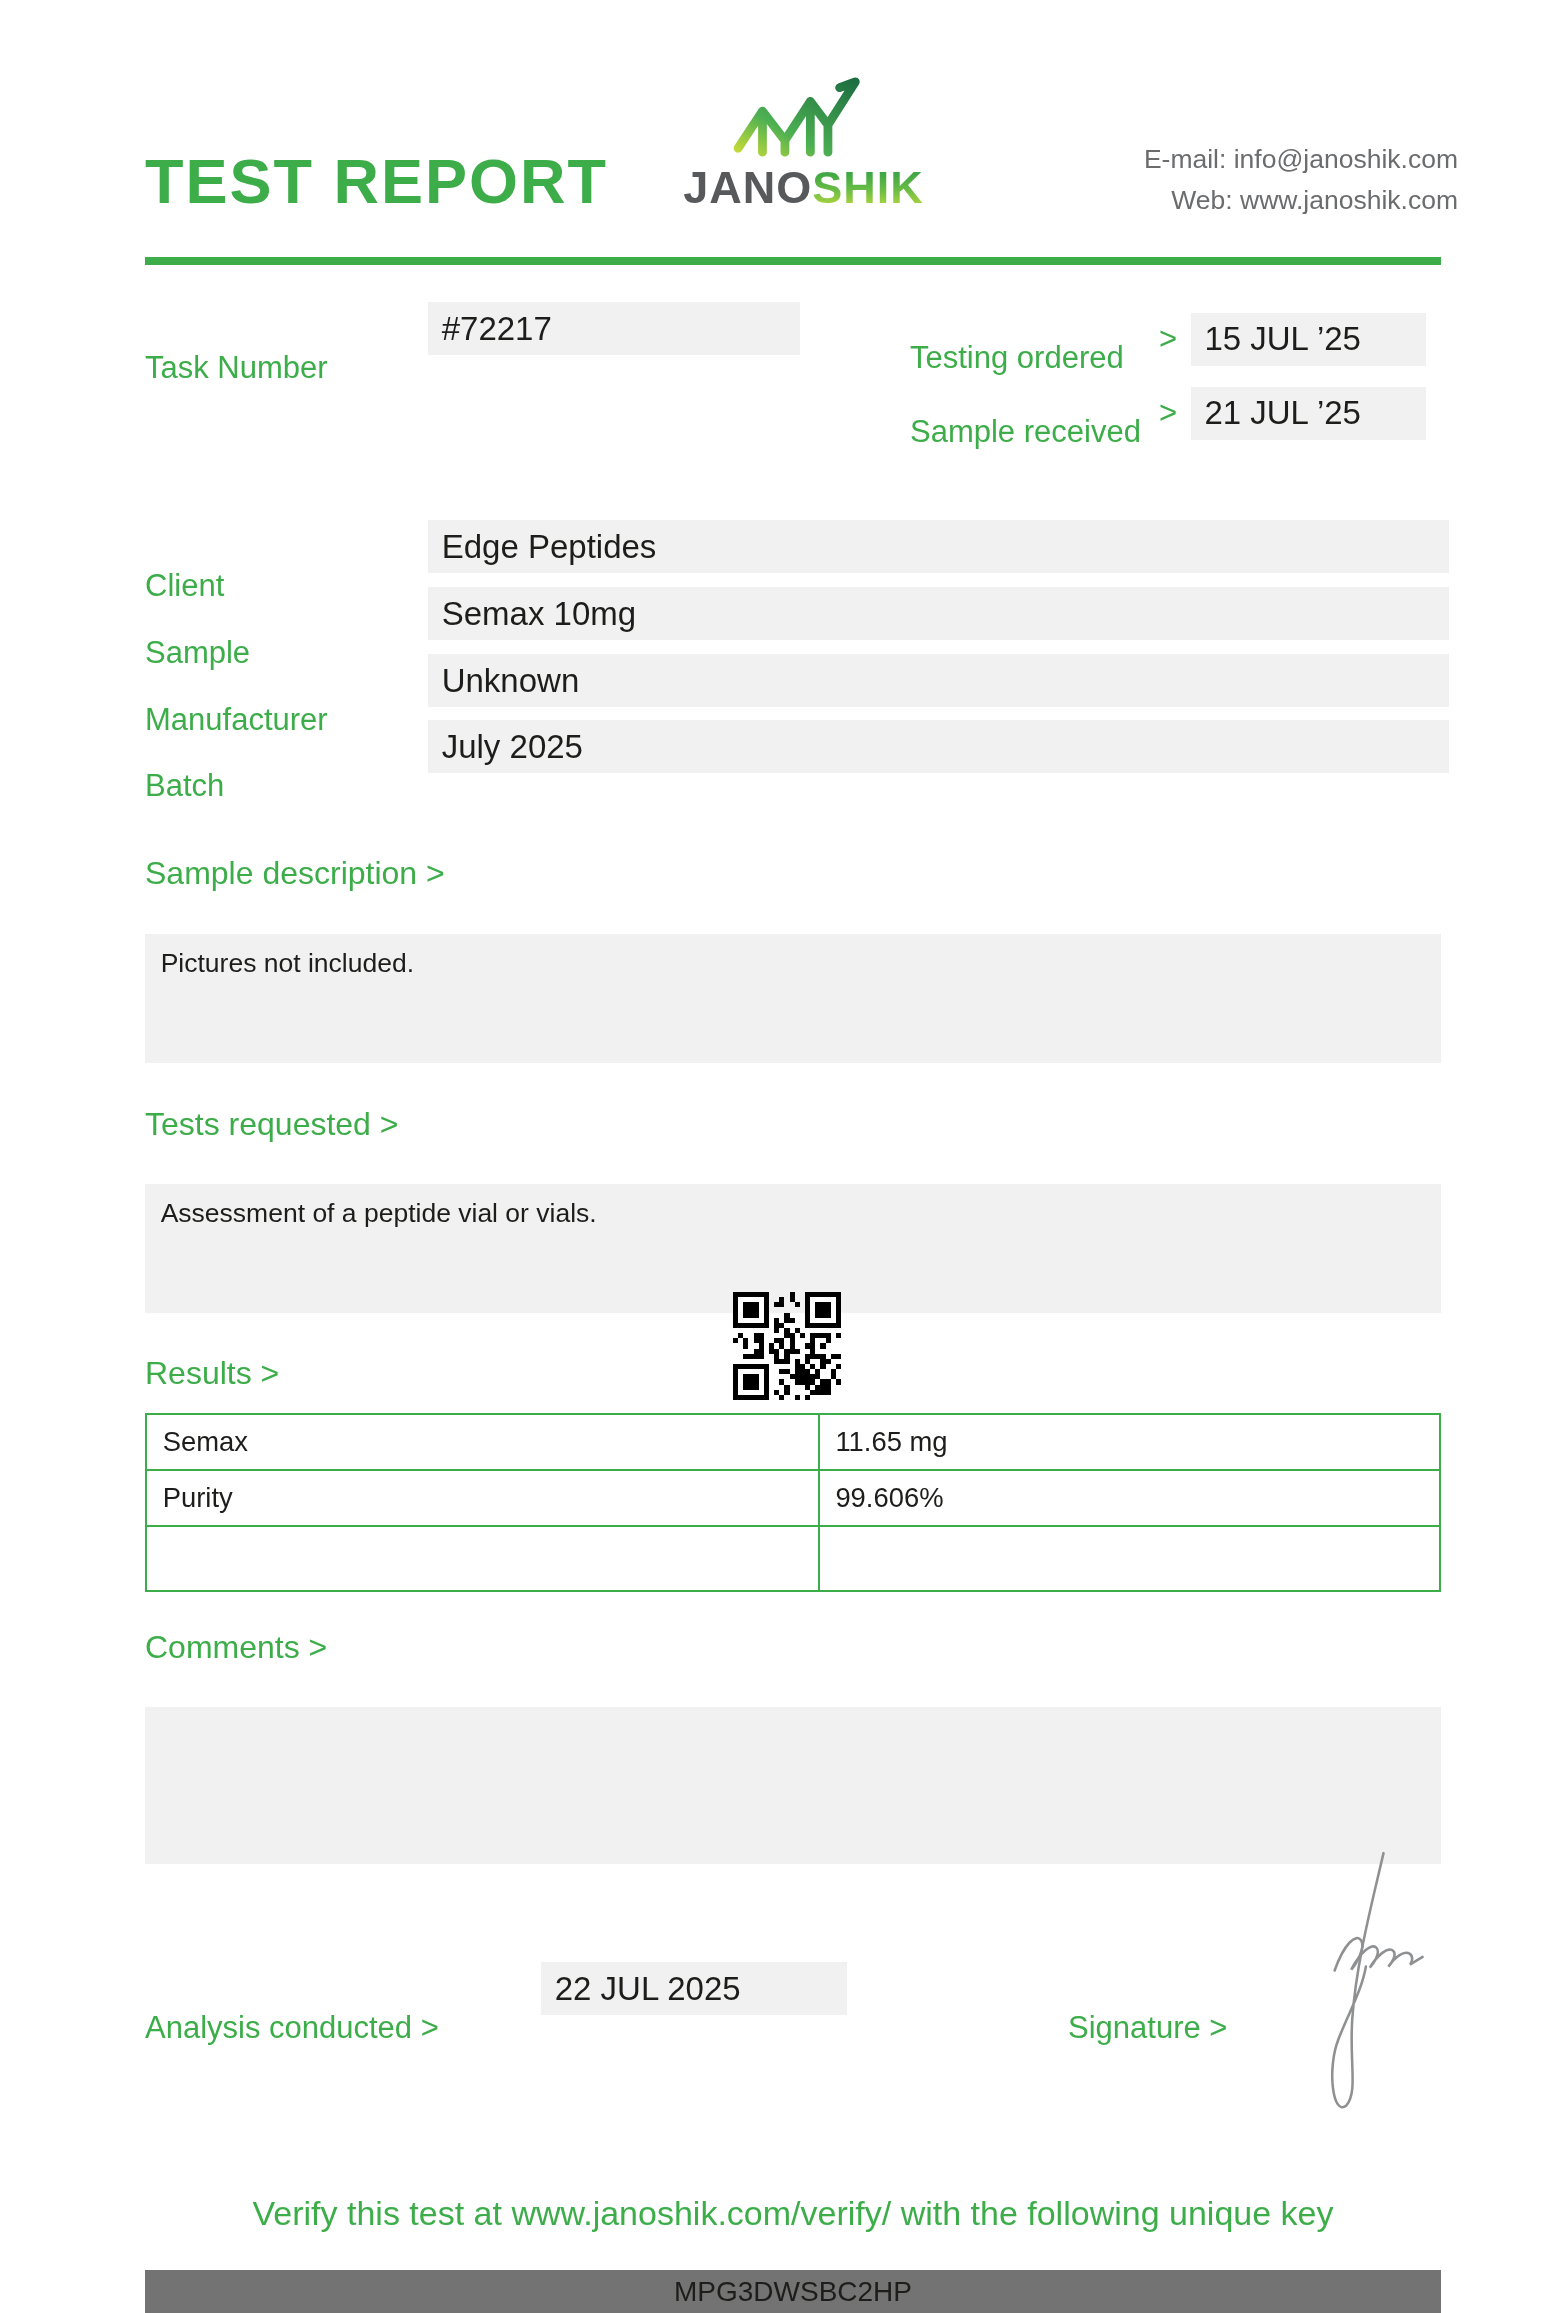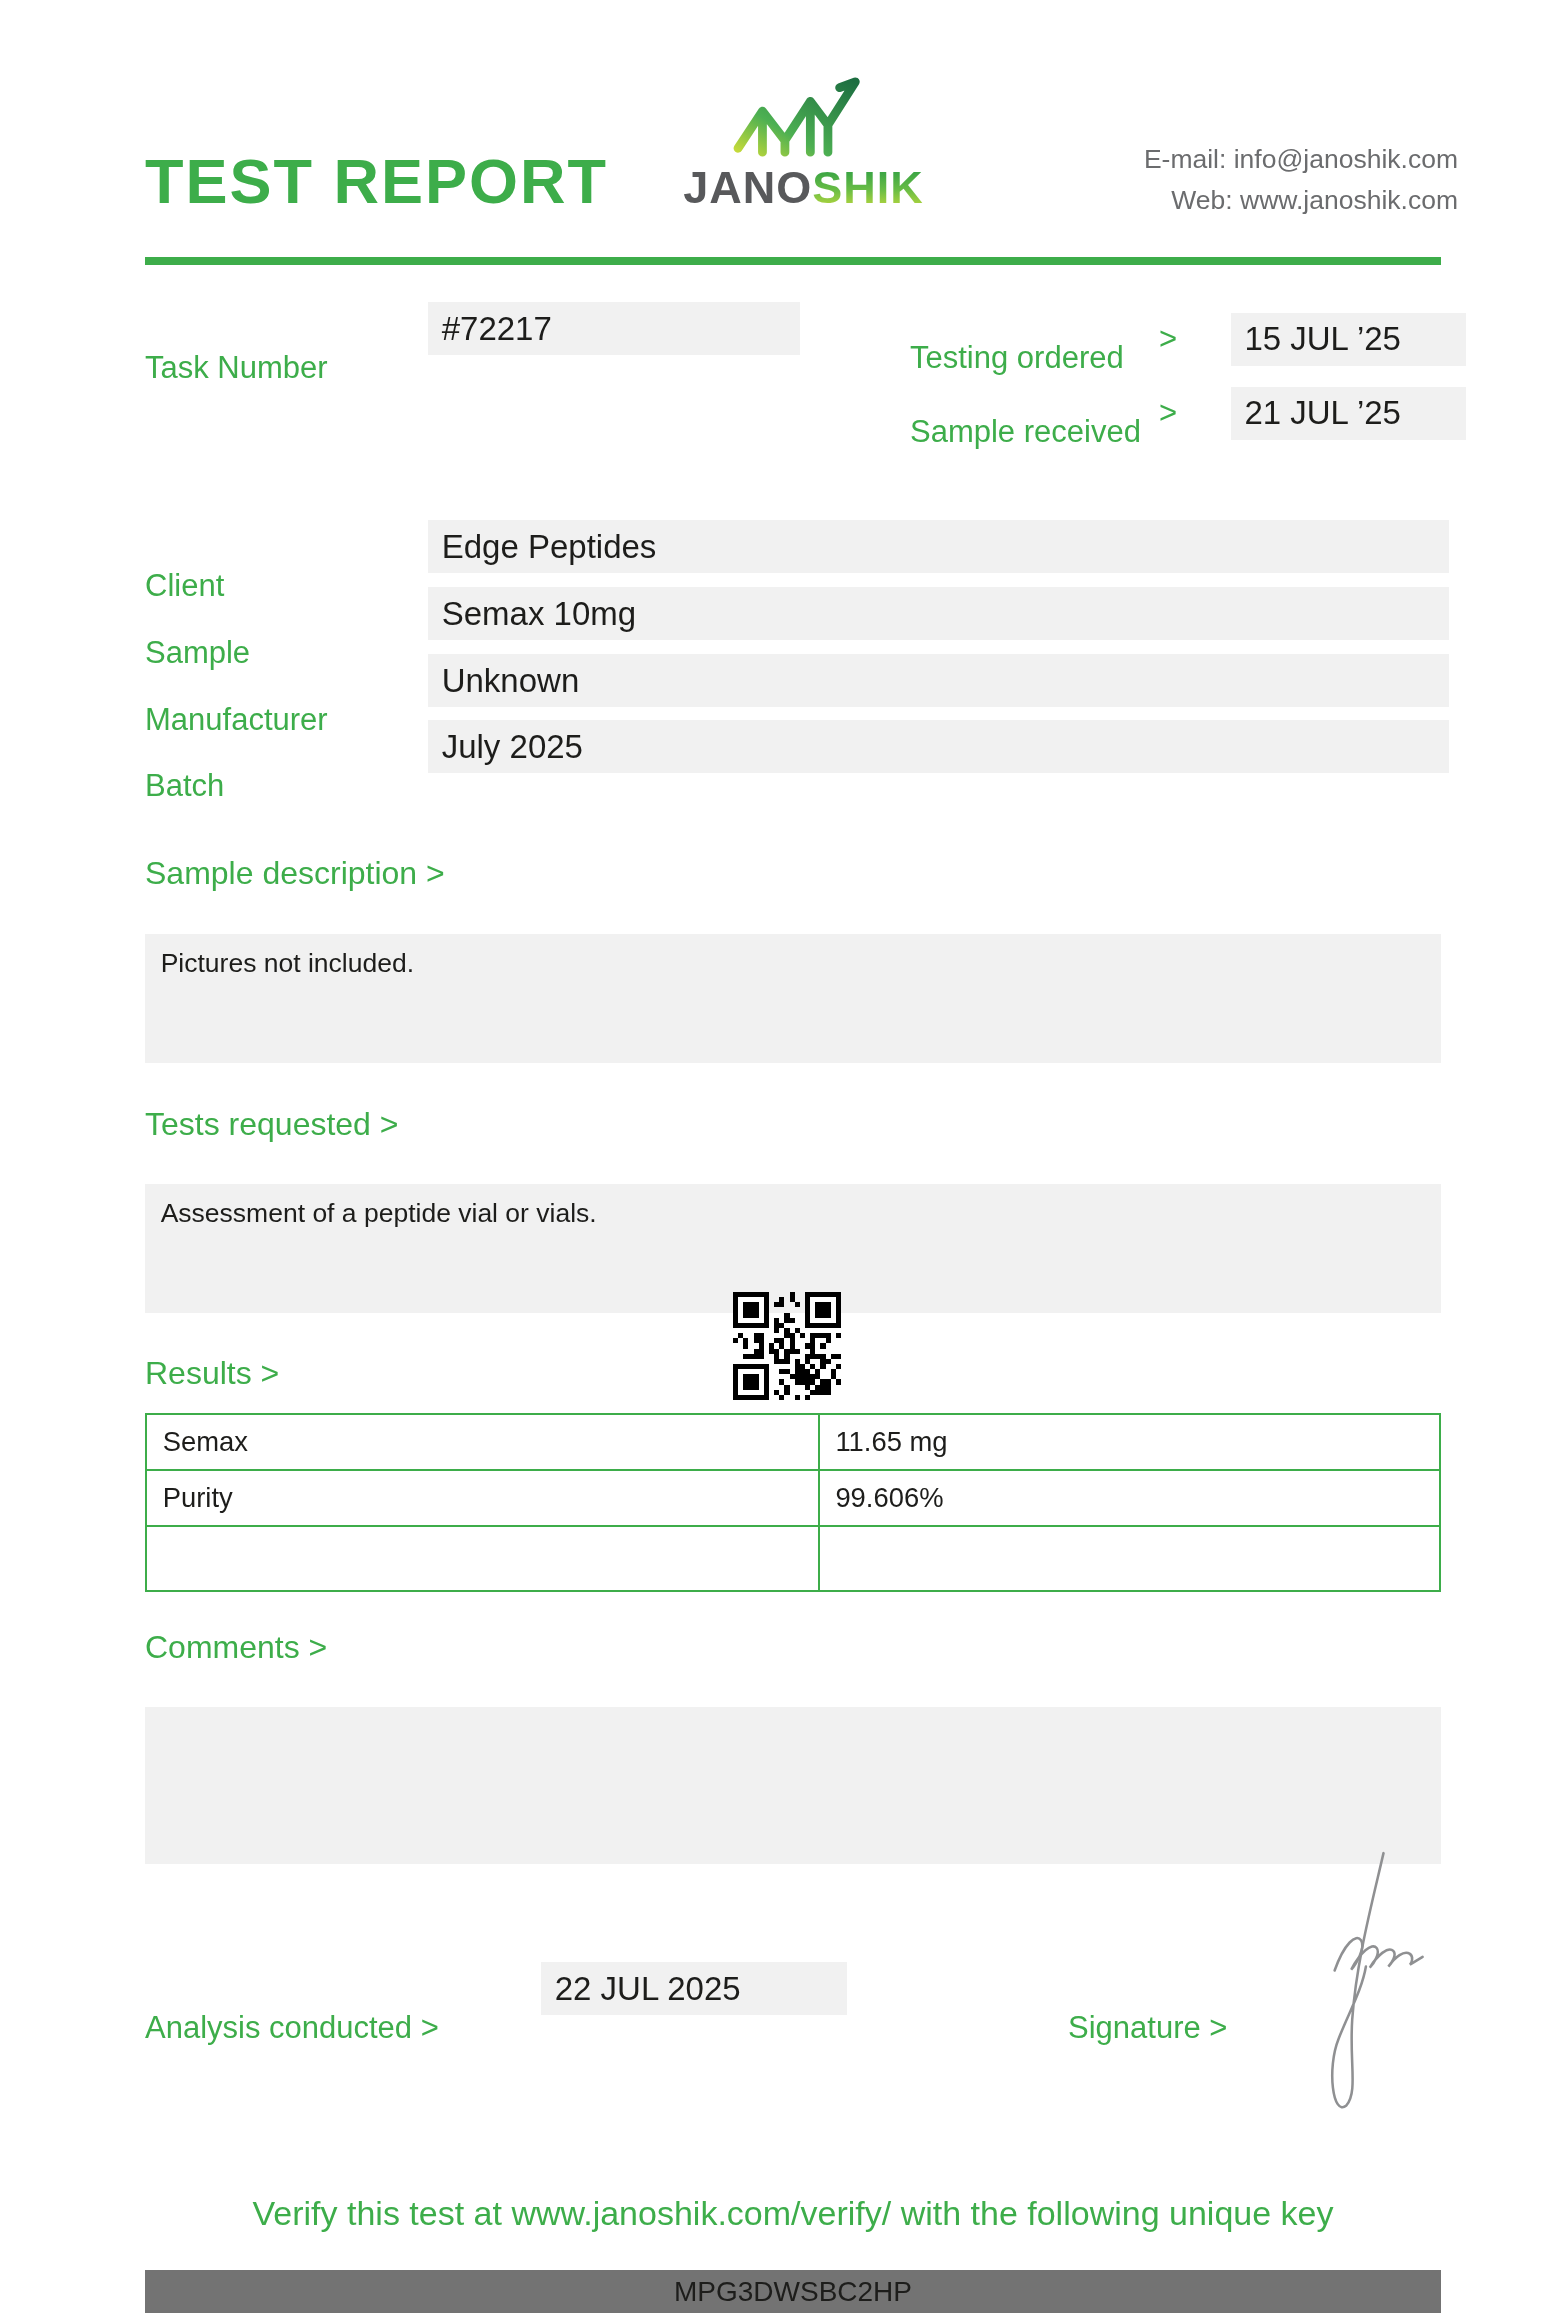--- a/index.html
+++ b/index.html
@@ -36,21 +36,21 @@
   
   .green-label{color:var(--green);font-size:31px;margin-top:38px;}
   .value-box{background:#f1f1f1;color:#1d1d1b;font-size:33px;}
   
   .task-label{position:absolute;left:145px;top:312px;}
   .task-box{position:absolute;left:428px;top:302px;width:372px;height:53px;
     display:flex;align-items:center;padding-left:13.7px;box-sizing:border-box;}
   .date-row{position:absolute;display:flex;align-items:center;}
   .date-row .lbl{width:245px;}
   .date-row .arrow{color:var(--green);font-size:31px;margin:0 13.7px 0 3.9px;}
-  .date-row .value-box{width:235px;height:53px;display:flex;align-items:center;padding-left:13.7px;box-sizing:border-box;margin-left:40px;}
+  .date-row .value-box{width:235px;height:53px;display:flex;align-items:center;padding-left:13.7px;box-sizing:border-box;}
   #date-row-0{left:910px;top:302px;}
   #date-row-1{left:910px;top:376px;}
   
   .info-row{position:absolute;left:145px;width:1304px;height:53px;}
   .info-row .green-label{position:absolute;left:0;top:9.8px;}
   .info-row .value-box{position:absolute;left:283px;top:0;right:0;height:53px;
     display:flex;align-items:center;padding-left:13.7px;box-sizing:border-box;}
   
   .section-heading{position:absolute;left:145px;color:var(--green);font-size:32px;}
   .text-box{

